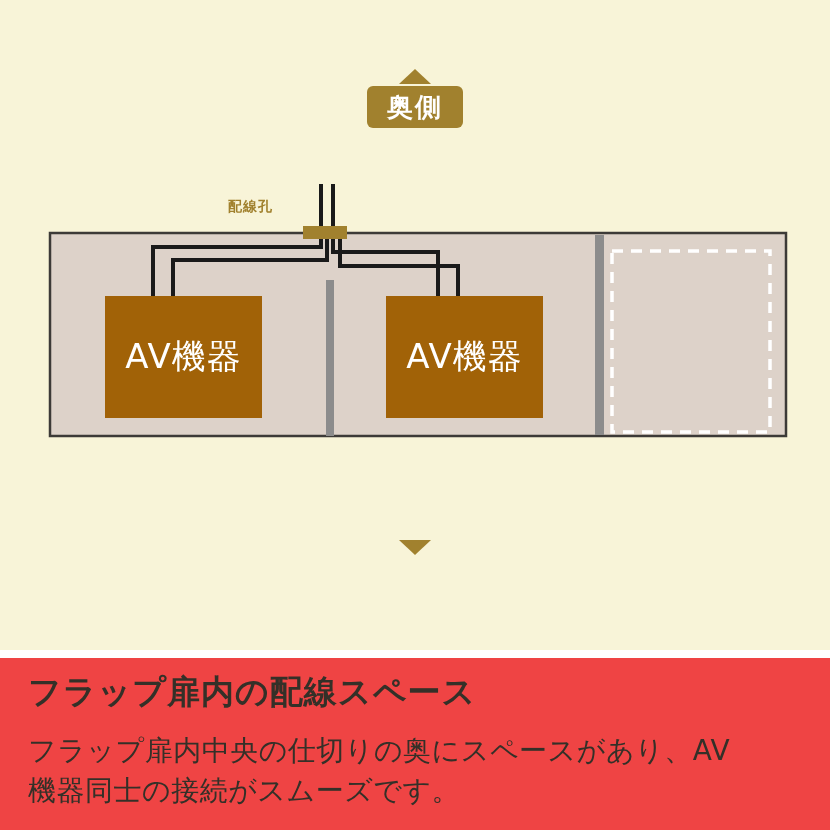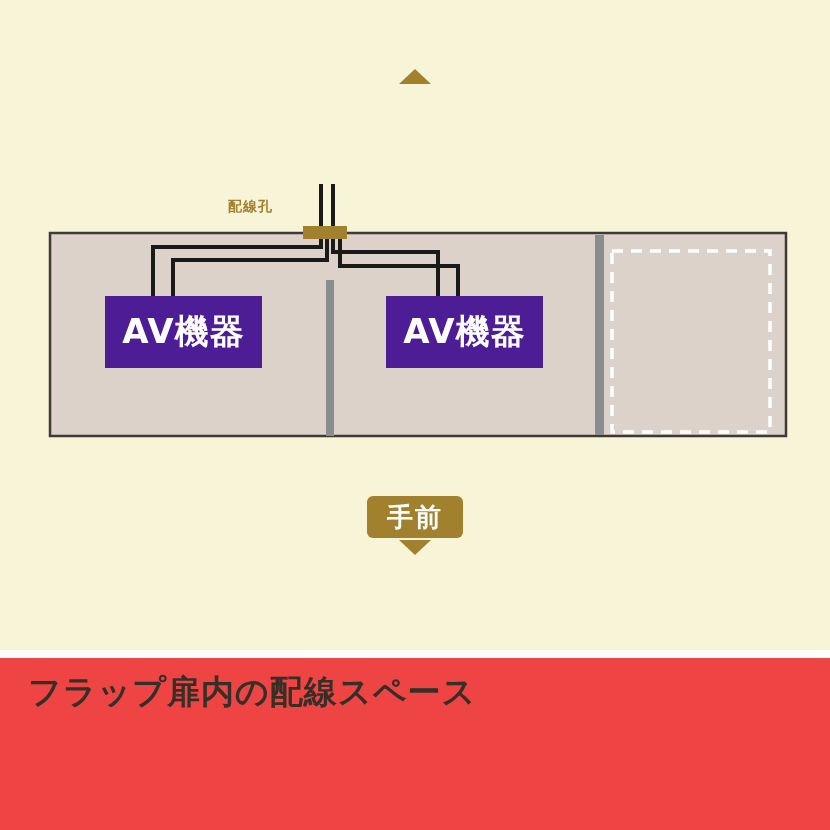--- a/index.html
+++ b/index.html
@@ -29,24 +29,24 @@
   .tri.down { left: 399px; top: 540px; border-top: 15px solid #a1812e; }
 
   .hole-label {
     position: absolute; left: 228px; top: 198px;
     color: #a1812e; font-size: 14px; font-weight: bold; letter-spacing: 1px;
   }
 
   .svg-layer { position: absolute; left: 0; top: 0; }
 
   .av-box {
-    position: absolute; top: 296px; width: 157px; height: 72px;
-    background: #4c1d95; color: #ffffff;
+    position: absolute; top: 296px; width: 157px; height: 122px;
+    background: #a16207; color: #ffffff;
     display: flex; align-items: center; justify-content: center;
-    font-size: 34px; font-weight: bold; letter-spacing: 1px;
+    font-size: 34px; font-weight: normal; letter-spacing: 1px;
   }
   .av-box.left  { left: 105px; }
   .av-box.right { left: 386px; }
 
   .view-note {
     position: absolute; right: 28px; top: 583px;
     color: #1f1d1a; font-size: 26px; font-weight: bold; letter-spacing: 1px;
   }
 
   
@@ -64,20 +64,21 @@
   }
 </style>
 </head>
 <body>
 
 <div class="page">
 
   <div class="diagram">
 
     <div class="tri up"></div>
+    <div class="pill back">奥側</div>
 
     <div class="hole-label">配線孔</div>
 
     <svg class="svg-layer" width="830" height="650" viewBox="0 0 830 650">
 
       <rect x="50" y="233" width="736" height="203" fill="#ddd2c9" stroke="#3c3a37" stroke-width="2.5"></rect>
 
       <polyline points="153,298 153,247 321,247 321,184" fill="none" stroke="#1a1a1a" stroke-width="4"></polyline>
       <polyline points="173,298 173,260 327,260 327,232" fill="none" stroke="#1a1a1a" stroke-width="4"></polyline>
       <polyline points="438,298 438,252 333,252 333,184" fill="none" stroke="#1a1a1a" stroke-width="4"></polyline>
@@ -88,22 +89,22 @@
       <rect x="326" y="280" width="8" height="156" fill="#8c8c8c"></rect>
 
       <rect x="595" y="235" width="9" height="200" fill="#8c8c8c"></rect>
 
       <rect x="612" y="251" width="158" height="181" fill="none" stroke="#ffffff" stroke-width="3.5" stroke-dasharray="11 8"></rect>
     </svg>
 
     <div class="av-box left">AV機器</div>
     <div class="av-box right">AV機器</div>
 
-    <div class="pill front">手前</div>
     <div class="tri down"></div>
 
   </div>
 
   <div class="caption">
     <h1 class="title">フラップ扉内の配線スペース</h1>
+    <p class="body">フラップ扉内中央の仕切りの奥にスペースがあり、AV機器同士の接続がスムーズです。</p>
   </div>
 
 </div>
 
 </body></html>

